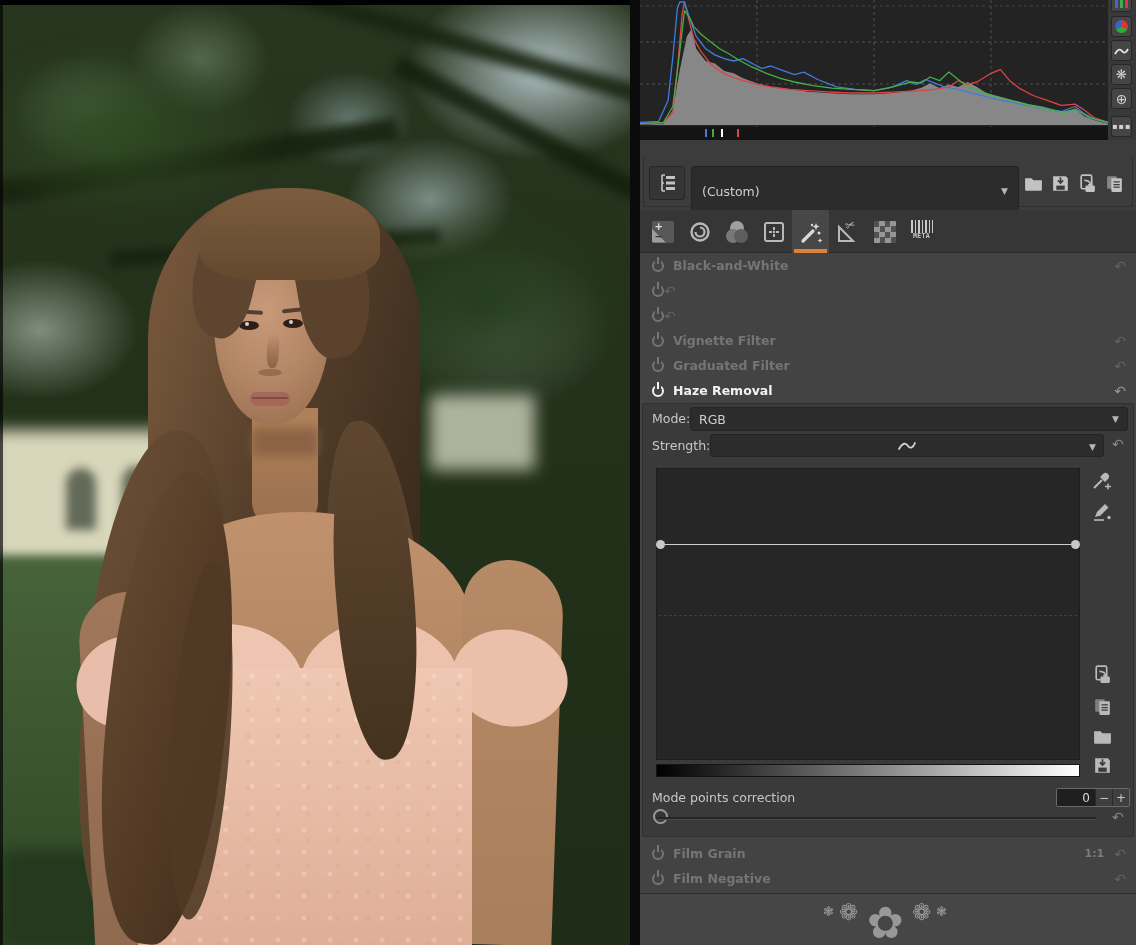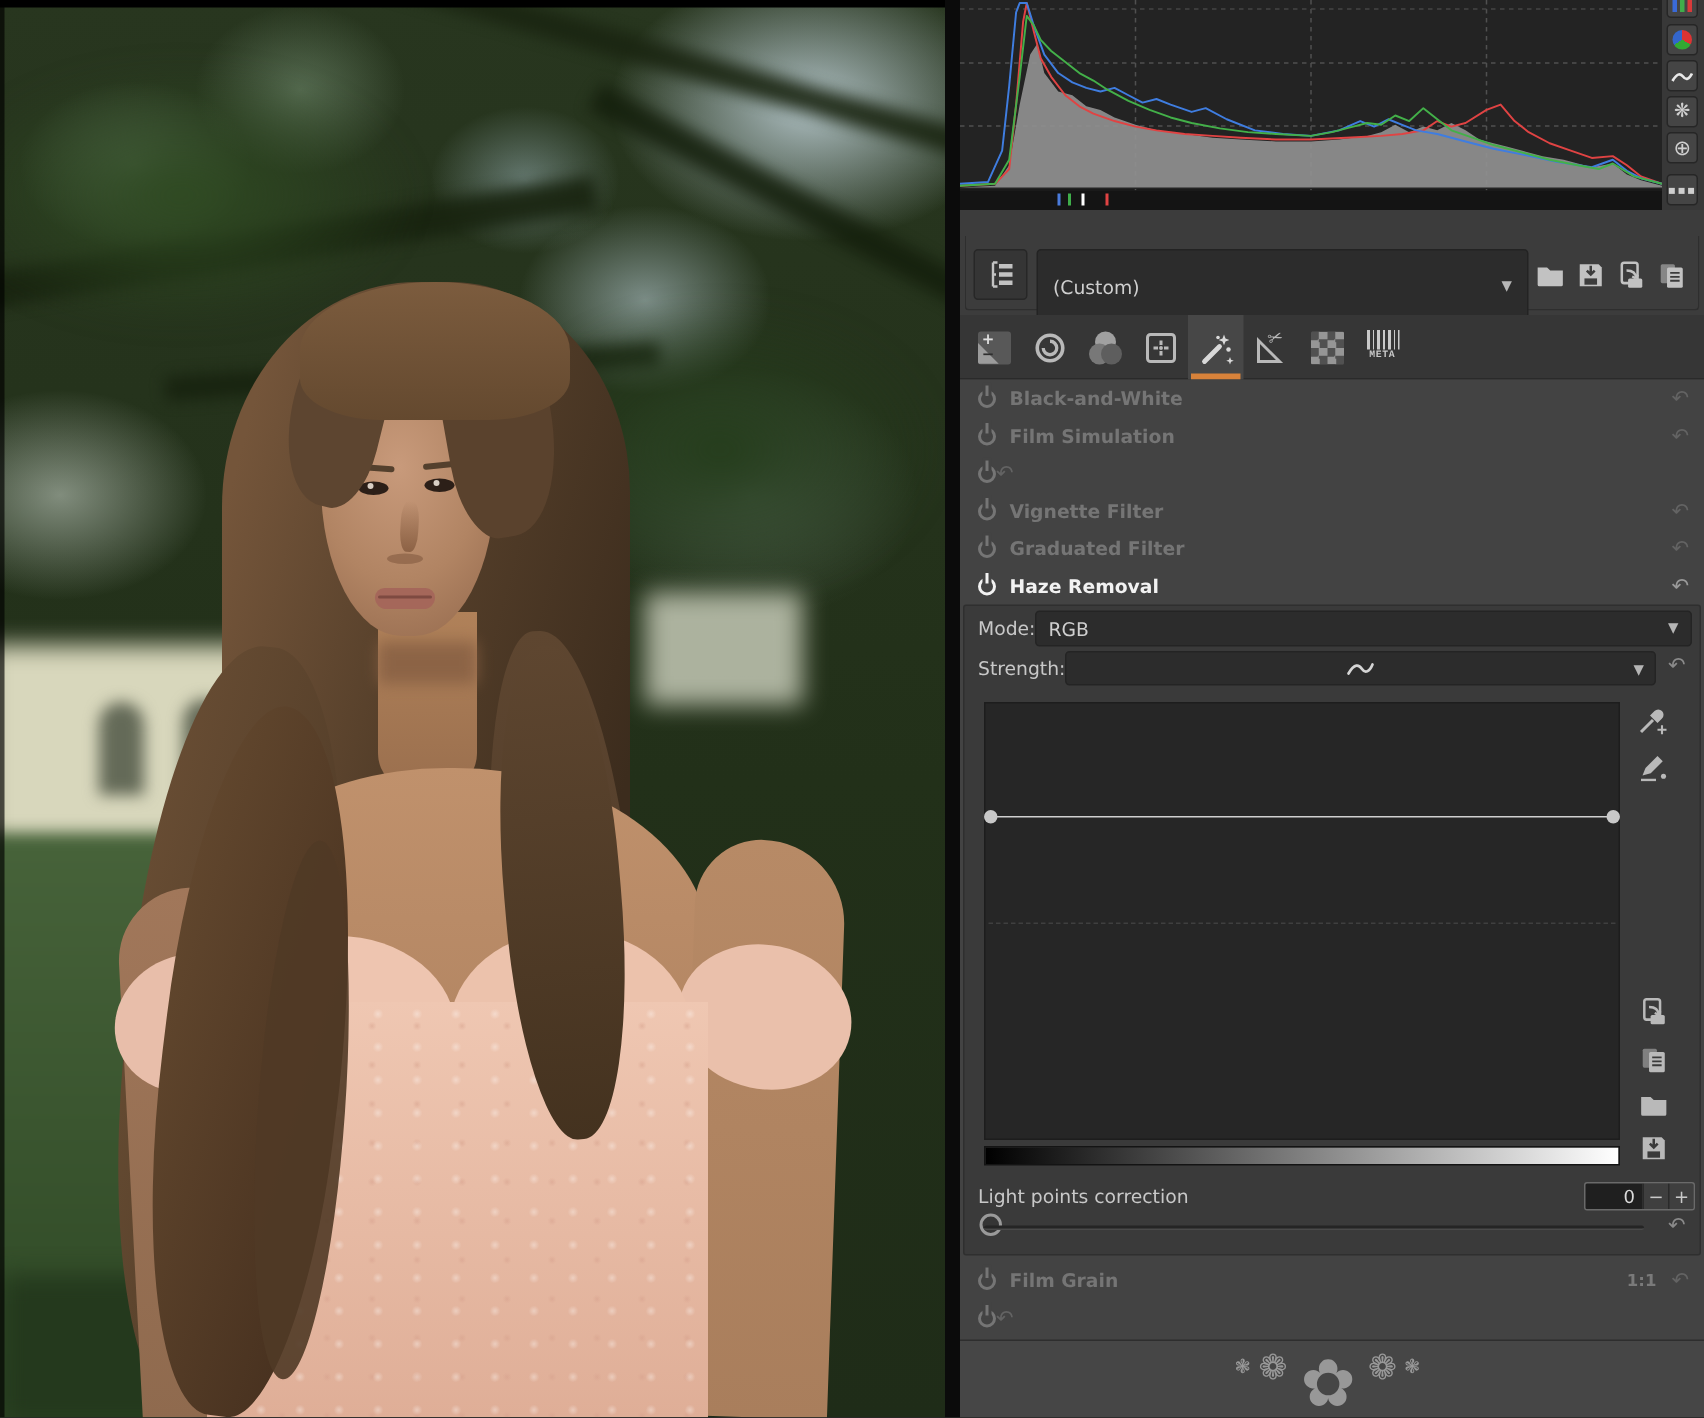--- a/index.html
+++ b/index.html
@@ -280,21 +280,20 @@
 
     <div class="abs toolarea">
 
       <div class="trow dim" style="top:0px;">
         <span class="pwr"></span>
         <span class="lbl">Black-and-White</span>
         <span class="reset">↶</span>
       </div>
       <div class="trow dim" style="top:25px;">
         <span class="pwr"></span>
-        <span class="lbl">Film Simulation</span>
         <span class="reset">↶</span>
       </div>
       <div class="trow dim" style="top:50px;">
         <span class="pwr"></span>
         <span class="reset">↶</span>
       </div>
       <div class="trow dim" style="top:75px;">
         <span class="pwr"></span>
         <span class="lbl">Vignette Filter</span>
         <span class="reset">↶</span>
@@ -311,20 +310,21 @@
       </div>
 
       <div class="trow dim" style="top:588px;">
         <span class="pwr"></span>
         <span class="lbl">Film Grain</span>
         <span class="badge">1:1</span>
         <span class="reset">↶</span>
       </div>
       <div class="trow dim" style="top:613px;">
         <span class="pwr"></span>
+        <span class="lbl">Film Negative</span>
         <span class="reset">↶</span>
       </div>
       <div class="abs hr" style="left:0;top:640px;width:496px;"></div>
     </div>
 
     <div class="abs expbox"></div>
     <span class="abs flabel" style="left:12px;top:411px;">Mode:</span>
     <div class="abs select" style="left:50px;top:407px;width:438px;height:24px;">
       <span style="flex:1;">RGB</span>
       <span class="arrow">▼</span>
@@ -379,21 +379,21 @@
     </div>
     <div class="sicon abs" style="top:753px;">
       <svg width="21" height="21" viewBox="0 0 20 20">
         <path d="M3 3 h12 l2 2 v12 H3 z" fill="currentColor"></path>
         <rect x="6" y="12" width="8" height="4" fill="#3a3a3a"></rect>
         <path d="M10 4 v5 M7.5 7 L10 9.5 L12.5 7" stroke="#3a3a3a" stroke-width="1.6" fill="none"></path>
       </svg>
     </div>
     <div class="abs gradbar" style="left:16px;top:764px;width:424px;height:13px;"></div>
 
-    <span class="abs flabel" style="left:12px;top:790px;">Light points correction</span>
+    <span class="abs flabel" style="left:12px;top:790px;">Mode points correction</span>
     <div class="abs spingrp" style="left:416px;top:788px;">
       <span class="spinval">0</span>
       <span class="spinbtn">−</span>
       <span class="spinbtn">+</span>
     </div>
     <div class="abs knob" style="left:13px;top:809px;"></div>
     <div class="abs track" style="left:16px;top:817px;width:440px;"></div>
     <span class="abs reset" style="left:472px;top:810px;color:#8a8a8a;">↶</span>
 
     <div class="abs botarea">

